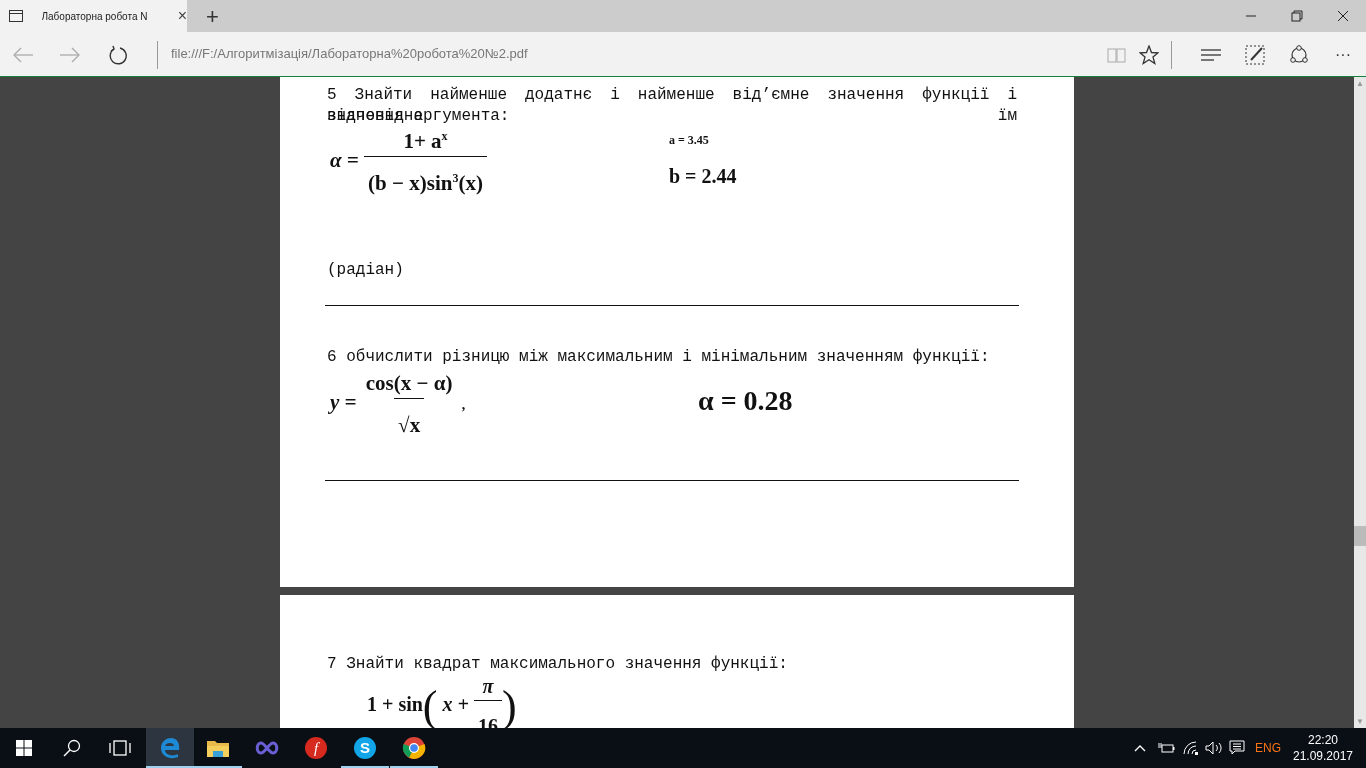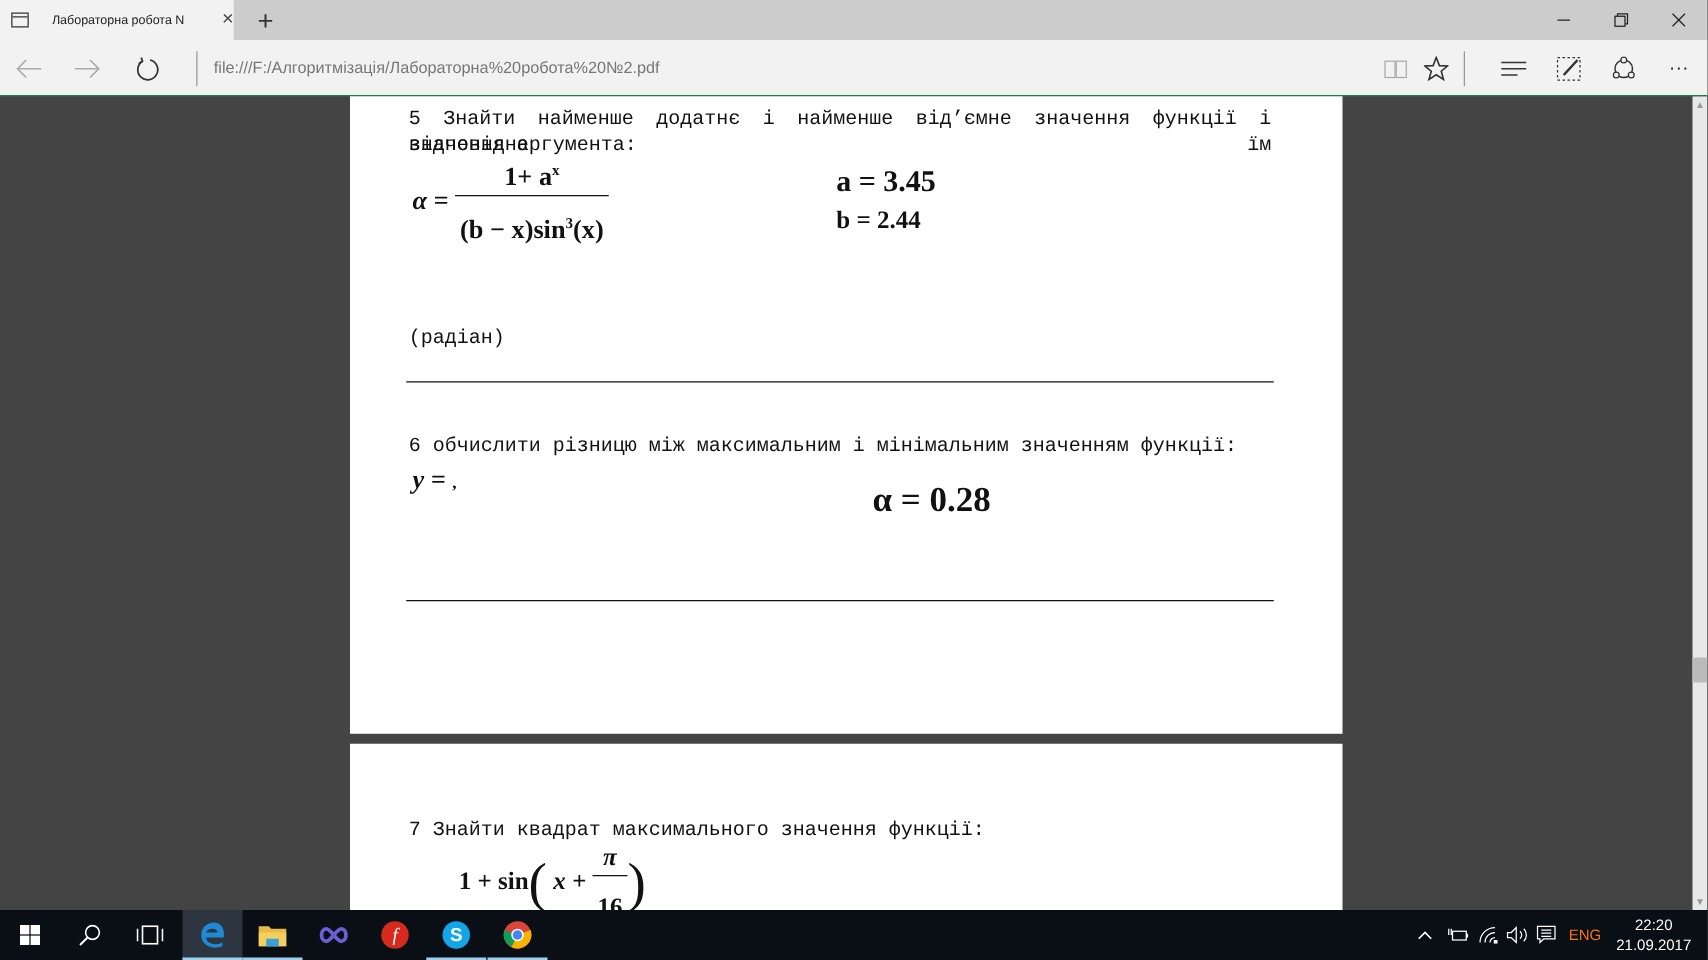--- a/index.html
+++ b/index.html
@@ -130,29 +130,33 @@
     <div class="txt justify" style="left:47px; top:18px; width:690px;">5 Знайти найменше додатнє і найменше від’ємне значення функції і відповідне їм</div>
     <div class="txt" style="left:47px; top:39px;">значення аргумента:</div>
 
     <div class="math" style="left:50px; top:62px;">
       <i>α =</i>
       <span class="frac">
         <span class="num"><span>1+ a</span><sup style="font-size:12px;">x</sup></span>
         <span class="den"><span>(b − x)sin</span><sup style="font-size:12px;">3</sup><span>(x)</span></span>
       </span>
     </div>
-    <div class="math" style="left:389px; top:66px; font-size:24px;">a = 3.45</div>
+    <div class="math" style="left:389px; top:66px; font-size:12px;">a = 3.45</div>
     <div class="math" style="left:389px; top:98px; font-size:20px;">b = 2.44</div>
 
     <div class="txt" style="left:47px; top:193px;">(радіан)</div>
     <div class="hr" style="top:238px;"></div>
 
     <div class="txt" style="left:47px; top:280px;">6 обчислити різницю між максимальним і мінімальним значенням функції:</div>
     <div class="math" style="left:50px; top:304px;">
       <i>y =</i>
+      <span class="frac">
+        <span class="num">cos(x − α)</span>
+        <span class="den">√x</span>
+      </span>
       <span style="font-size:14px;">,</span>
     </div>
     <div class="math" style="left:418px; top:318px; font-size:28px;">α = 0.28</div>
 
     <div class="hr" style="top:413px;"></div>
   </div>
 
   <div class="page page2">
     <div class="txt" style="left:47px; top:59px;">7 Знайти квадрат максимального значення функції:</div>
     <div class="math" style="left:87px; top:80px; font-size:20px;">

